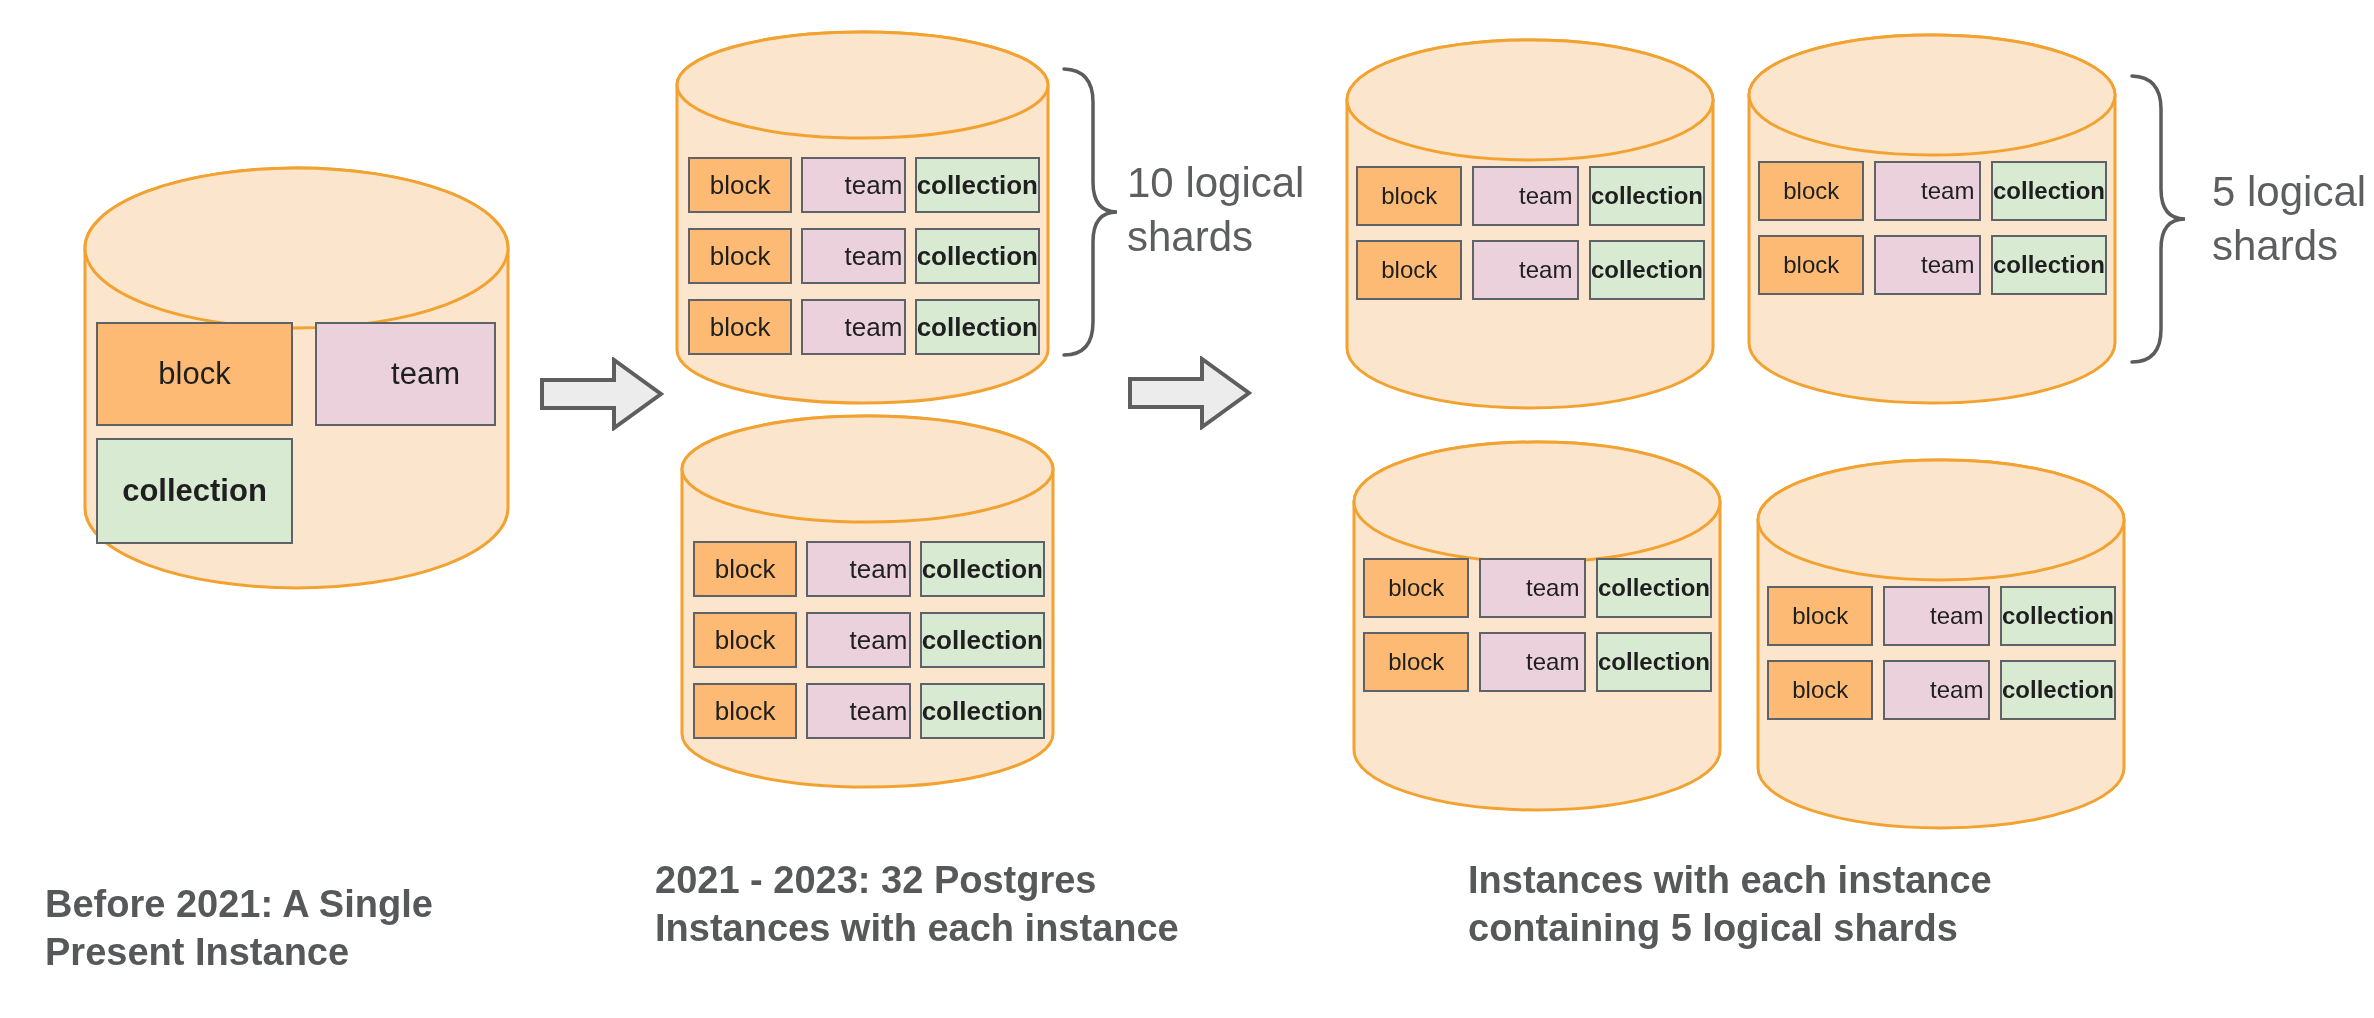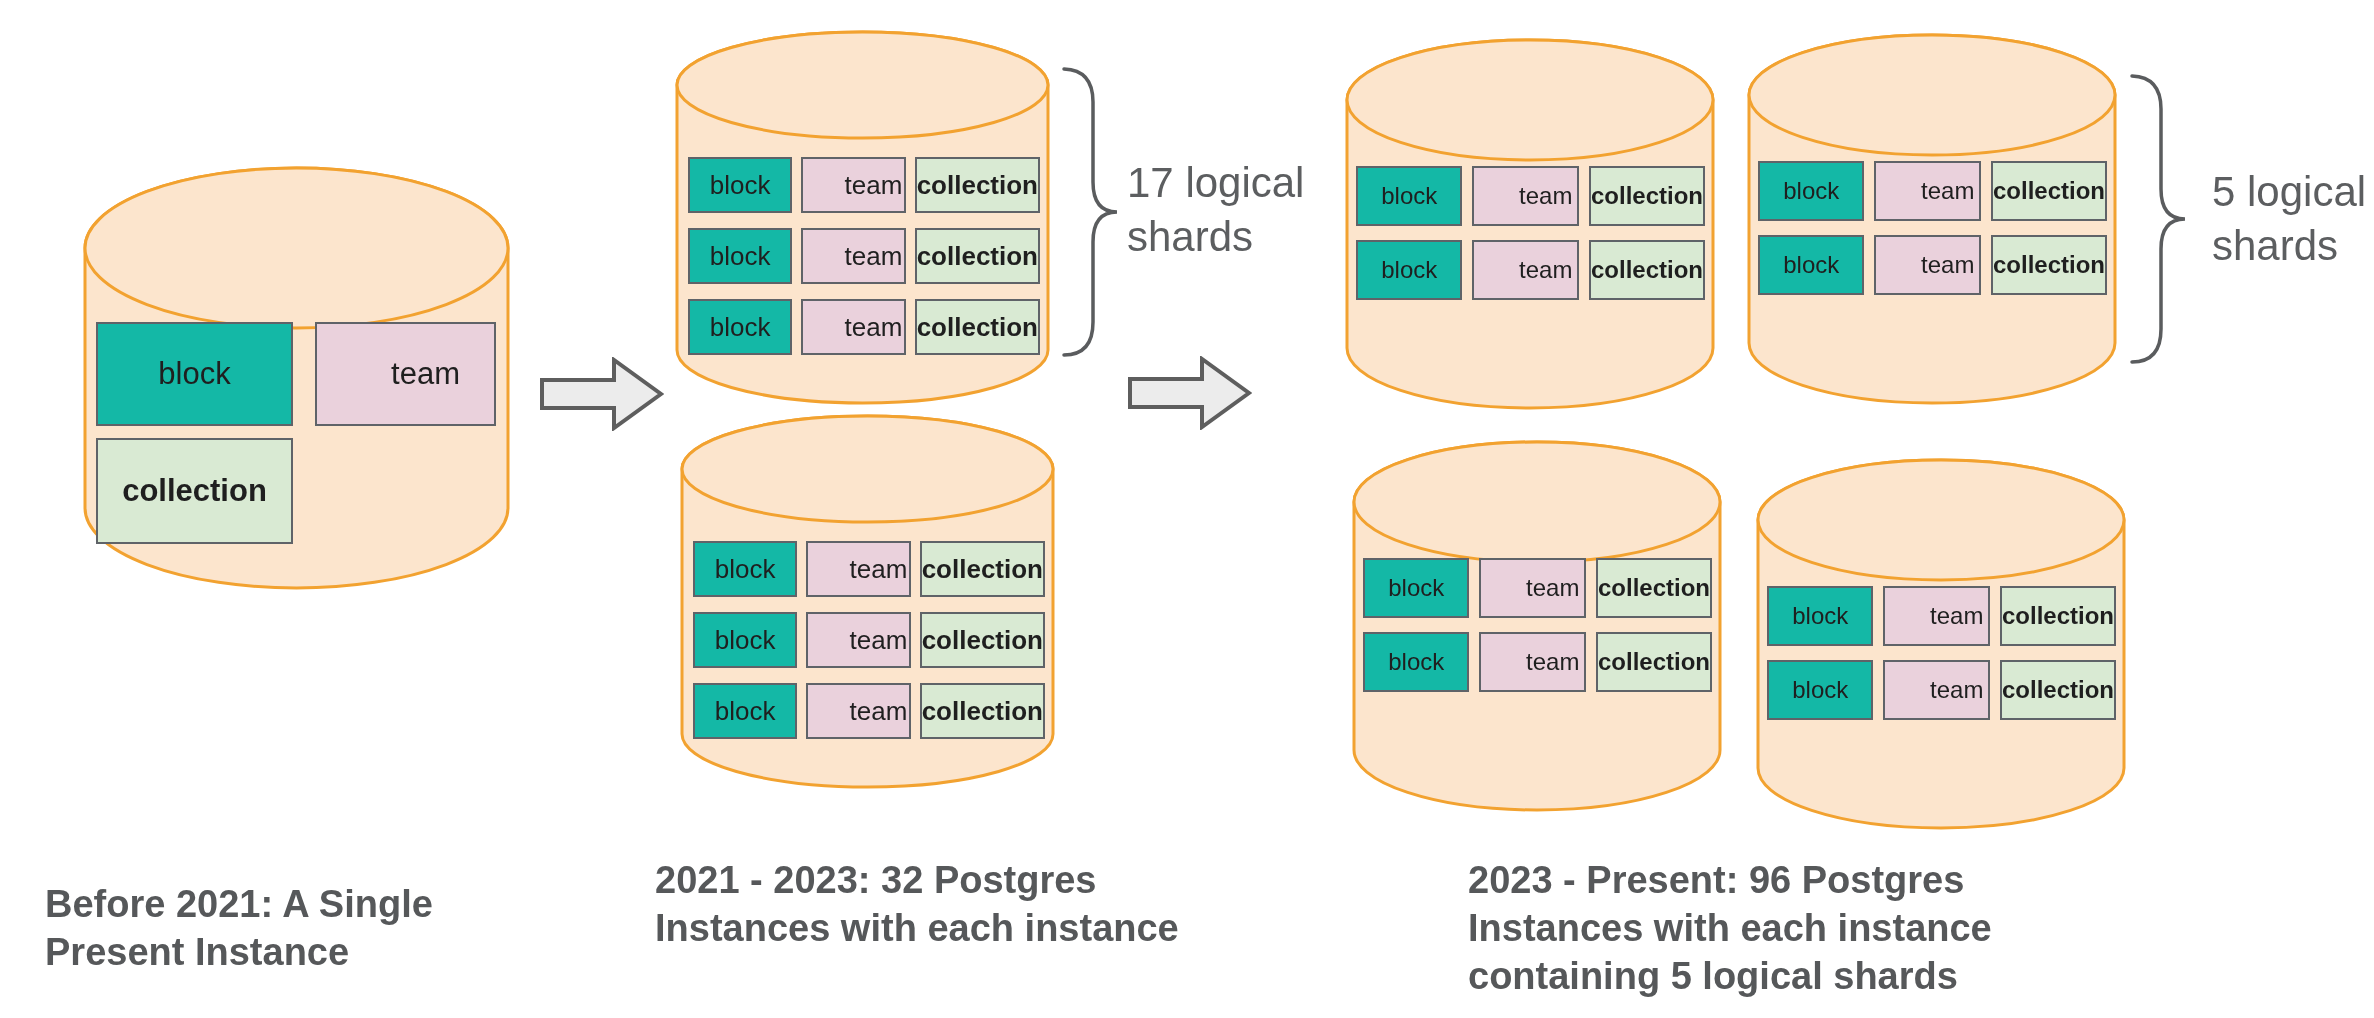--- a/index.html
+++ b/index.html
@@ -8,21 +8,21 @@
     font-family:"Liberation Sans", sans-serif;overflow:hidden;
   }
   .cyl{position:absolute;}
   .cyl svg{position:absolute;left:0;top:0;overflow:visible;}
   .cylfill{fill:#fce5cd;stroke:#f2a230;stroke-width:3;}
   .tables{position:absolute;display:grid;grid-template-columns:repeat(3,1fr);}
   .tbox{
     border:2.5px solid #5f6368;display:flex;align-items:center;justify-content:center;
     color:#1f1f1f;box-sizing:border-box;white-space:nowrap;
   }
-  .blue{background:#14b8a6;}
+  .blue{background:#fdba74;}
   .pink{background:#ead1dc;padding-left:40px;}
   .green{background:#d9ead3;font-weight:bold;}
   .tbox-abs{position:absolute;}
   .tables-mid{gap:15px 9px;}
   .tables-mid .tbox{height:56px;font-size:26px;}
   .tables-right{gap:14px 10px;}
   .tables-right .tbox{height:60px;font-size:24px;}
   .arrow{position:absolute;}
   .brace{position:absolute;}
   .shards-label{
@@ -89,21 +89,21 @@
       <div class="tbox green">collection</div>
     </div>
   </div>
 
   <div class="brace" style="left:1058px;top:66px">
     <svg width="62" height="292" viewBox="0 0 62 292">
       <path d="M 6,3 Q 35,4 35,36 L 35,116 Q 35,146 59,146 Q 35,146 35,176 L 35,256 Q 35,289 6,289" fill="none" stroke="#5a5c5e" stroke-width="3.5" stroke-linecap="round"></path>
     </svg>
   </div>
   <div class="shards-label" style="left:1127px;top:156px">
-    <div>17 logical</div>
+    <div>10 logical</div>
     <div>shards</div>
   </div>
 
   <div class="arrow" style="left:1128px;top:356px">
     <svg width="124" height="74" viewBox="0 0 124 74">
       <polygon points="2,23 74,23 74,3 121,37 74,71 74,51 2,51" fill="#ececec" stroke="#5e5e5e" stroke-width="4" stroke-linejoin="miter"></polygon>
     </svg>
   </div>
 
   <div class="cyl" style="left:1345px;top:38px;width:370px;height:372px">
@@ -180,18 +180,17 @@
     <div>Before 2021: A Single</div>
     <div>Present Instance</div>
   </div>
 
   <div class="caption" style="left:655px;top:856px">
     <div>2021 - 2023: 32 Postgres</div>
     <div>Instances with each instance</div>
   </div>
 
   <div class="caption" style="left:1468px;top:856px">
-    <div>2023 - Present: 96 Postgres</div>
     <div>Instances with each instance</div>
     <div>containing 5 logical shards</div>
   </div>
 
 </div>
 
 </body></html>

